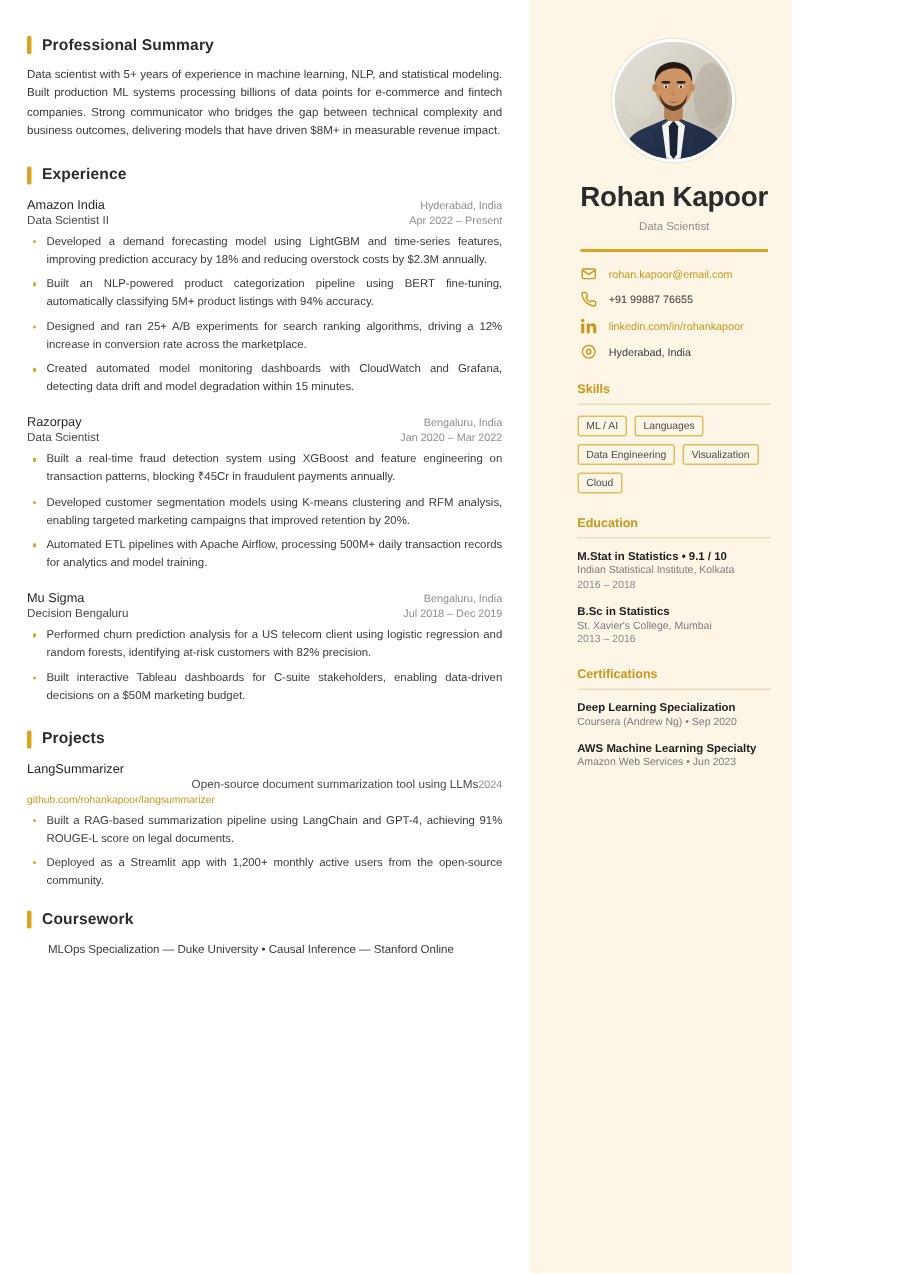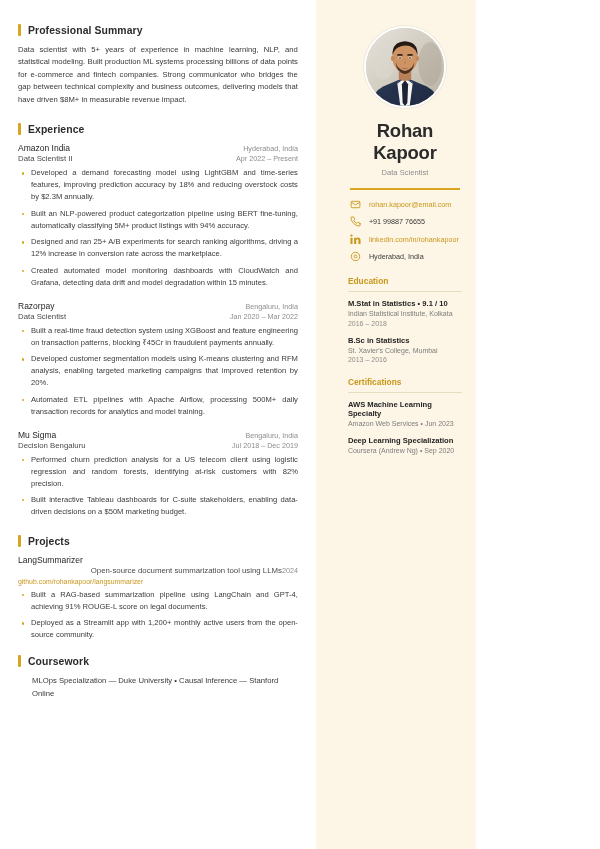--- a/index.html
+++ b/index.html
@@ -4,21 +4,21 @@
 <style>
   * { margin:0; padding:0; box-sizing:border-box; }
   html,body { width:600px; height:849px; }
   body {
     font-family:"Liberation Sans", sans-serif;
     background:#ffffff;
     color:#333333;
     font-size:7.6px;
     -webkit-font-smoothing:antialiased;
   }
-  .page { position:relative; width:476px; height:849px; display:flex; background:#ffffff; }
+  .page { position:relative; width:528px; height:849px; display:flex; background:#ffffff; }
 
   
   .main { width:404px; padding:24px 18px 0 18px; }
 
   .sec-head { display:flex; align-items:center; gap:7px; margin-bottom:8px; }
   .sec-bar { width:3px; height:12px; background:#D9A520; border-radius:1px; flex:none; }
   .sec-title { font-size:10.4px; font-weight:bold; color:#2b2b2b; letter-spacing:.1px; }
 
   .summary { font-size:7.7px; line-height:1.62; color:#3a3a3a; text-align:justify; }
 
@@ -282,43 +282,54 @@
         <span class="cicon">
           <svg viewBox="0 0 24 24" fill="none" stroke="currentColor" stroke-width="2">
             <circle cx="12" cy="12" r="9.2"></circle>
               <circle cx="12" cy="12" r="3.2"></circle>
           </svg>
         </span>
         <span class="ctext">Hyderabad, India</span>
       </div>
     </div>
 
+    <section>
+      <h3 class="side-head">Skills</h3>
+      <div class="side-rule"></div>
+      <div class="tags">
+        <span class="tag">ML / AI</span>
+        <span class="tag">Languages</span>
+        <span class="tag">Data Engineering</span>
+        <span class="tag">Visualization</span>
+        <span class="tag">Cloud</span>
+      </div>
+    </section>
 
     <section>
       <h3 class="side-head">Education</h3>
       <div class="side-rule"></div>
       <div class="edu-item">
         <div class="edu-title">M.Stat in Statistics • 9.1 / 10</div>
         <div class="edu-school">Indian Statistical Institute, Kolkata</div>
         <div class="edu-years">2016 – 2018</div>
       </div>
       <div class="edu-item">
         <div class="edu-title">B.Sc in Statistics</div>
         <div class="edu-school">St. Xavier's College, Mumbai</div>
         <div class="edu-years">2013 – 2016</div>
       </div>
     </section>
 
     <section>
       <h3 class="side-head">Certifications</h3>
       <div class="side-rule"></div>
       <div class="cert-item">
+        <div class="cert-title">Deep Learning Specialization</div>
+        <div class="cert-meta">Coursera (Andrew Ng) • Sep 2020</div>
+      </div>
+      <div class="cert-item">
         <div class="cert-title">AWS Machine Learning Specialty</div>
         <div class="cert-meta">Amazon Web Services • Jun 2023</div>
       </div>
-      <div class="cert-item">
-        <div class="cert-title">Deep Learning Specialization</div>
-        <div class="cert-meta">Coursera (Andrew Ng) • Sep 2020</div>
-      </div>
     </section>
 
   </aside>
 </div>
 
 </body></html>

